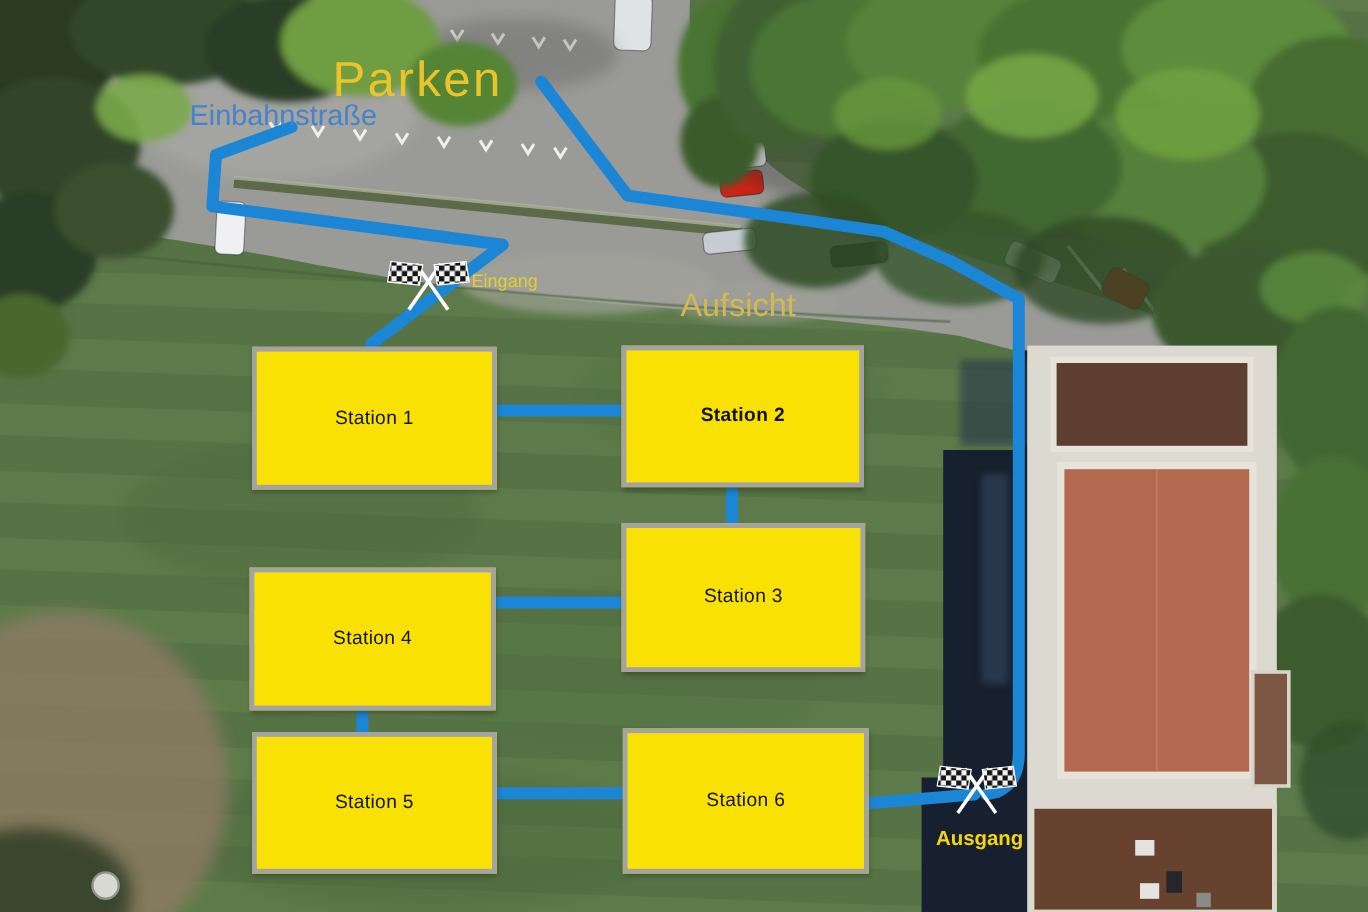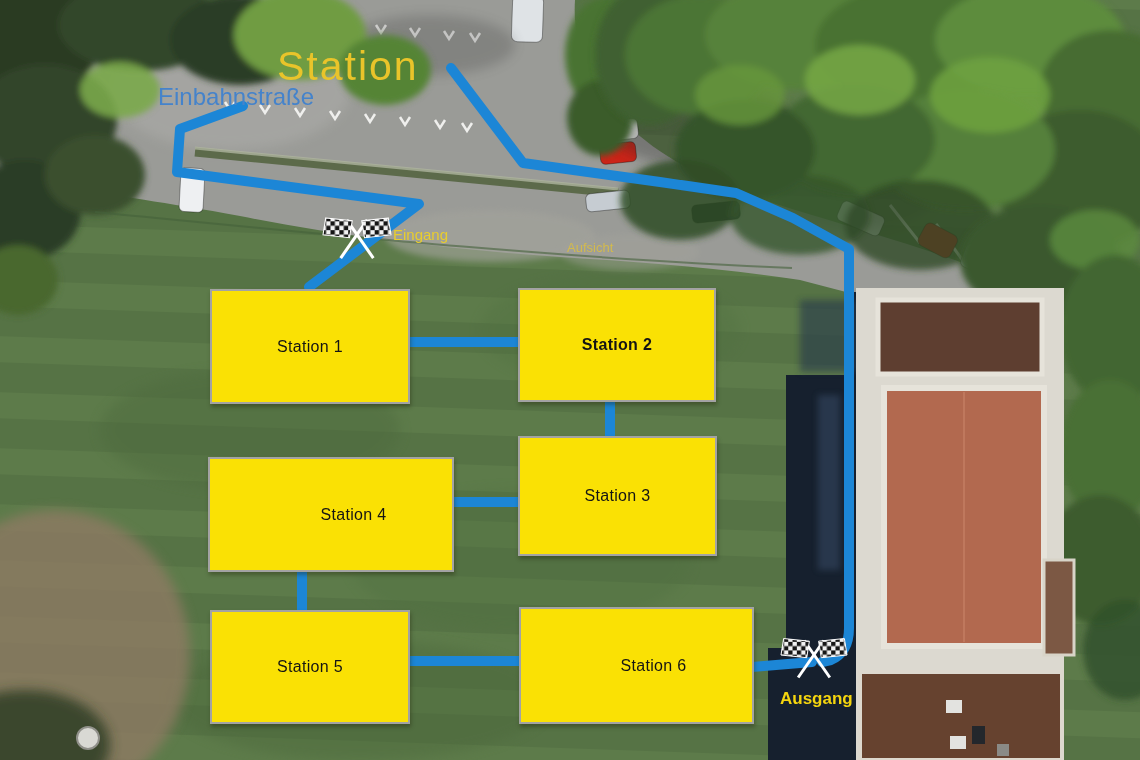--- a/index.html
+++ b/index.html
@@ -3,37 +3,37 @@
 <meta charset="utf-8">
 <style>
   html,body{margin:0;padding:0;background:#222;}
   #stage{
     position:relative;width:1140px;height:760px;overflow:hidden;
     font-family:"Liberation Sans",sans-serif;
   }
   #bg{position:absolute;left:0;top:0;z-index:1;}
   .station{
     position:absolute;z-index:3;
-    background:#fae104;border:2px solid #a3a3a3;
+    background:#fae104;border:4px solid #a3a3a3;
     box-shadow:1px 3px 4px rgba(30,30,0,.35);
     display:flex;align-items:center;justify-content:center;
     font-size:16px;color:#141414;letter-spacing:.3px;
   }
   .lbl{position:absolute;z-index:4;white-space:nowrap;line-height:1;}
   #lbl-parken{left:277px;top:46px;font-size:41px;color:#e9c42a;letter-spacing:2px;}
   #lbl-einbahn{left:158px;top:85px;font-size:24px;color:#4583cb;}
   #lbl-eingang{left:393px;top:227px;font-size:15px;color:#e8cd2e;}
-  #lbl-aufsicht{left:567px;top:241px;font-size:13px;color:#d2ba4e;}
+  #lbl-aufsicht{left:567px;top:241px;font-size:27px;color:#d2ba4e;}
   #lbl-ausgang{left:780px;top:690px;font-size:17px;font-weight:bold;color:#f5d50e;}
   #s1{left:210px;top:289px;width:196px;height:111px;}
   #s2{left:518px;top:288px;width:194px;height:110px;font-weight:bold;}
   #s3{left:518px;top:436px;width:195px;height:116px;text-align:right;}
-  #s4{left:208px;top:457px;width:197px;height:111px;padding-left:45px;}
+  #s4{left:208px;top:473px;width:197px;height:111px;}
   #s5{left:210px;top:610px;width:196px;height:110px;}
-  #s6{left:519px;top:607px;width:197px;height:113px;padding-left:34px;}
+  #s6{left:519px;top:607px;width:197px;height:113px;}
 </style>
 </head>
 <body>
 
 <div id="stage">
 
   <svg id="bg" width="1140" height="760" viewBox="0 0 1140 760">
     <defs>
       <pattern id="chk" width="13" height="13" patternUnits="userSpaceOnUse">
         <rect width="13" height="13" fill="#f2f2f2"></rect>
@@ -223,19 +223,19 @@
   <div class="station" id="s4">
     <span>Station 4</span>
   </div>
   <div class="station" id="s5">
     <span>Station 5</span>
   </div>
   <div class="station" id="s6">
     <span>Station 6</span>
   </div>
 
-  <div class="lbl" id="lbl-parken">Station</div>
+  <div class="lbl" id="lbl-parken">Parken</div>
   <div class="lbl" id="lbl-einbahn">Einbahnstraße</div>
   <div class="lbl" id="lbl-eingang">Eingang</div>
   <div class="lbl" id="lbl-aufsicht">Aufsicht</div>
   <div class="lbl" id="lbl-ausgang">Ausgang</div>
 
 </div>
 
 </body></html>

